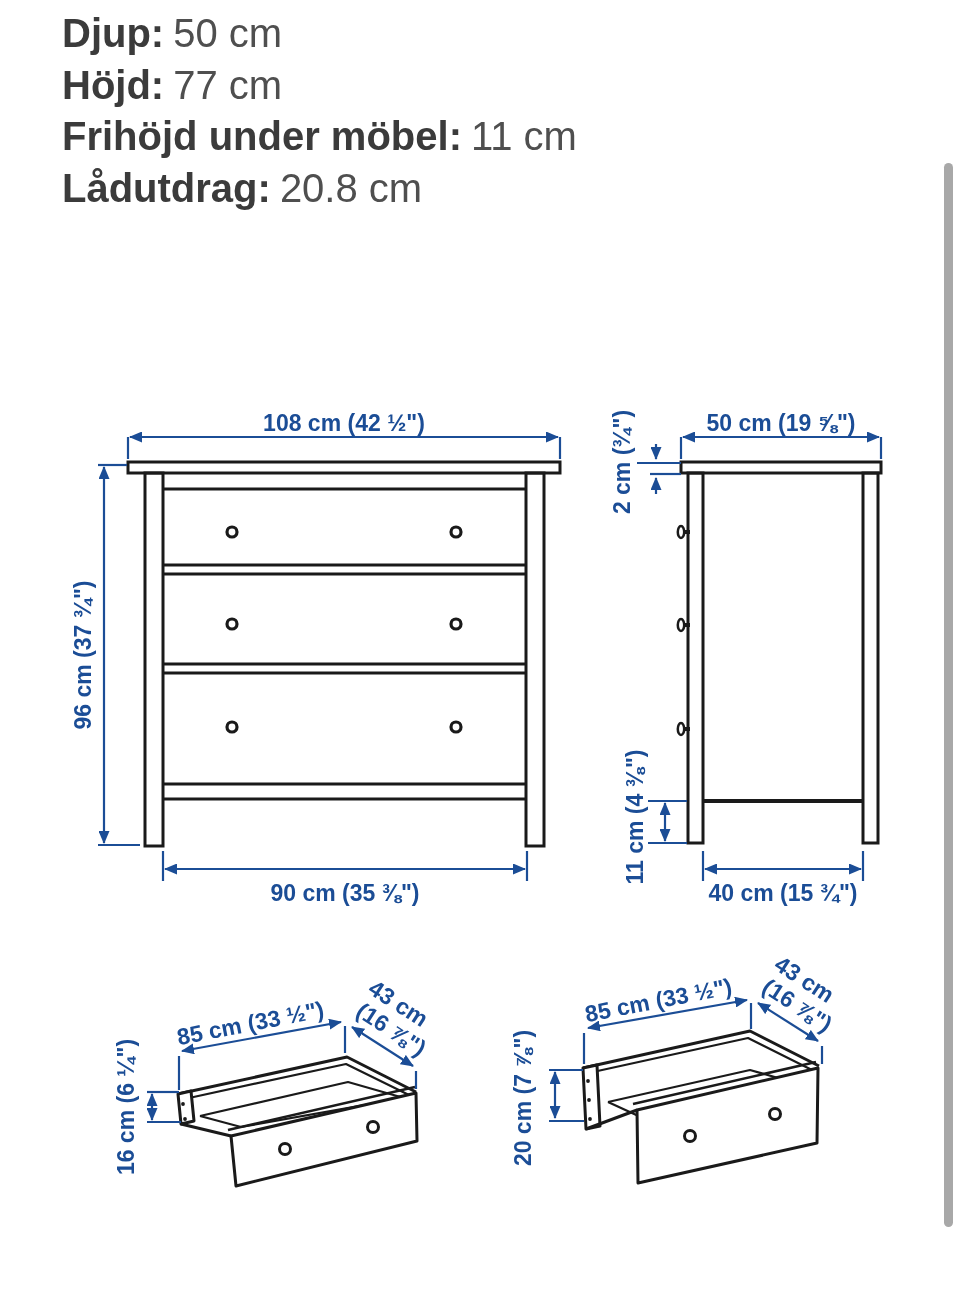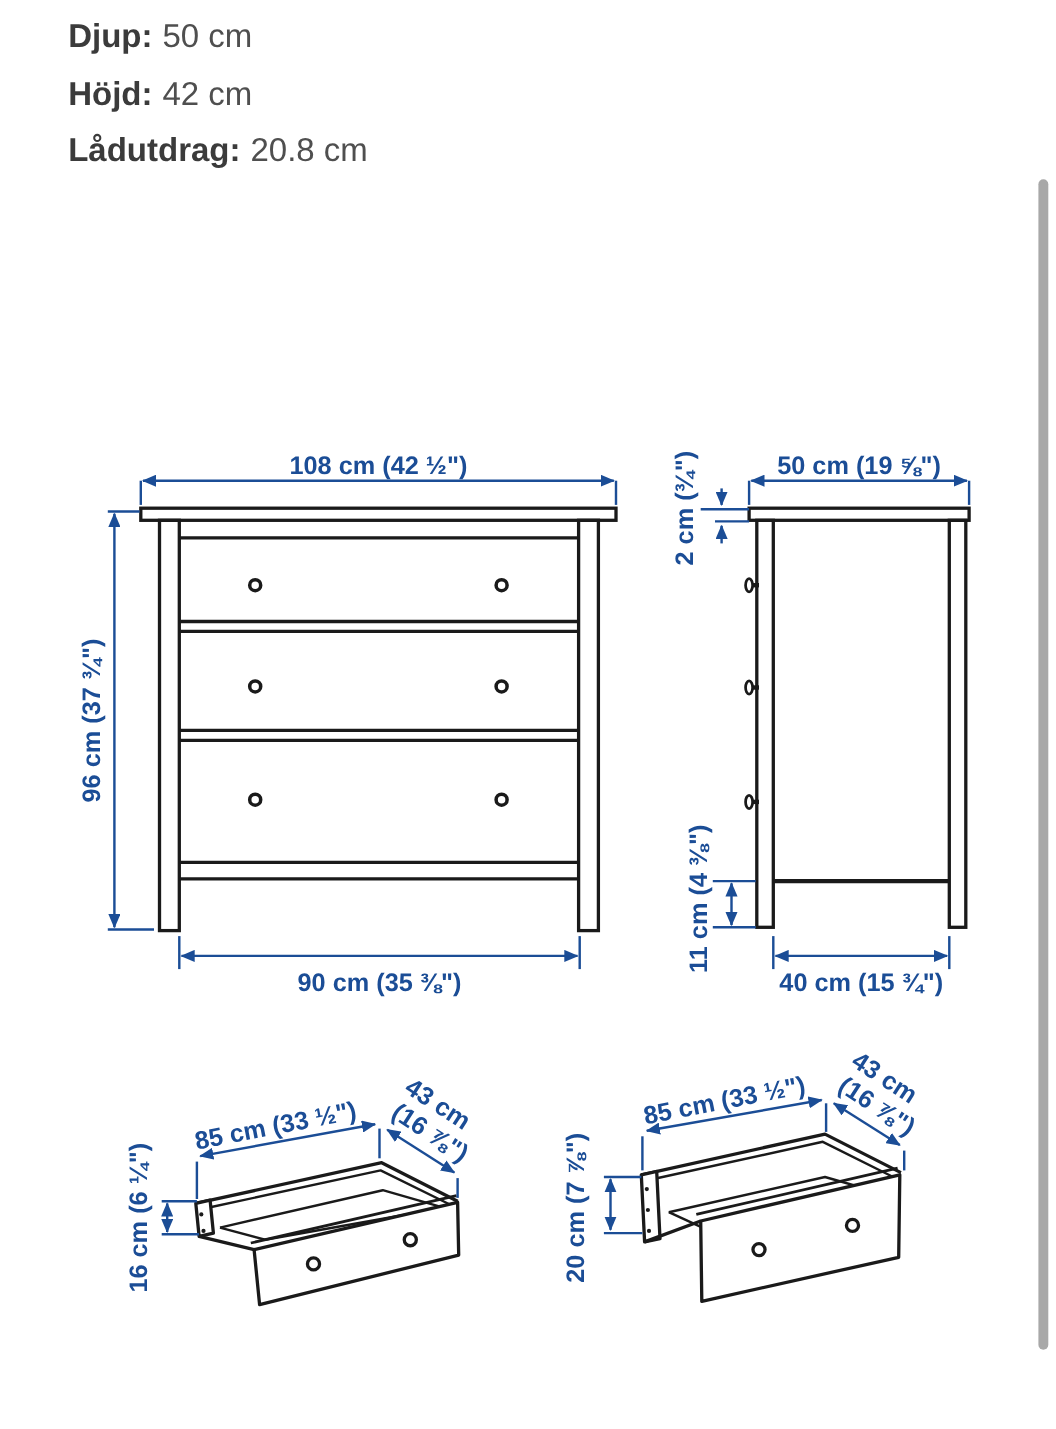--- a/index.html
+++ b/index.html
@@ -6,21 +6,21 @@
   body{
     width:960px;height:1299px;
     background:#ffffff;
     font-family:"Liberation Sans", sans-serif;
     position:relative;
     overflow:hidden;
   }
   .specs{
     position:absolute;
     left:62px;top:8px;
-    font-size:30px;
+    font-size:40px;
     line-height:51.5px;
     color:#4f4f4f;
   }
   .spec-row .lbl{
     font-weight:bold;
     color:#3b3b3b;
     margin-right:9px;
   }
   .spec-row .val{ font-weight:normal; }
   svg.diagram{ position:absolute; left:0; top:0; }
@@ -36,21 +36,22 @@
     width:9px;height:1064px;
     background:#a8a8a8;
     border-radius:5px;
   }
 </style>
 </head>
 <body>
 
 <div class="specs">
   <div class="spec-row"><span class="lbl">Djup:</span><span class="val">50 cm</span></div>
-  <div class="spec-row"><span class="lbl">Höjd:</span><span class="val">42 cm</span></div>
+  <div class="spec-row"><span class="lbl">Höjd:</span><span class="val">77 cm</span></div>
+  <div class="spec-row"><span class="lbl">Frihöjd under möbel:</span><span class="val">11 cm</span></div>
   <div class="spec-row"><span class="lbl">Lådutdrag:</span><span class="val">20.8 cm</span></div>
 </div>
 
 <svg class="diagram" width="960" height="1299" viewBox="0 0 960 1299">
   <defs>
     <marker id="ar" markerUnits="userSpaceOnUse" markerWidth="13" markerHeight="11" viewBox="0 0 13 11" refX="12" refY="5.5" orient="auto-start-reverse">
       <path d="M0 0 L13 5.5 L0 11 Z" fill="#1b4d96"></path>
     </marker>
   </defs>
 

